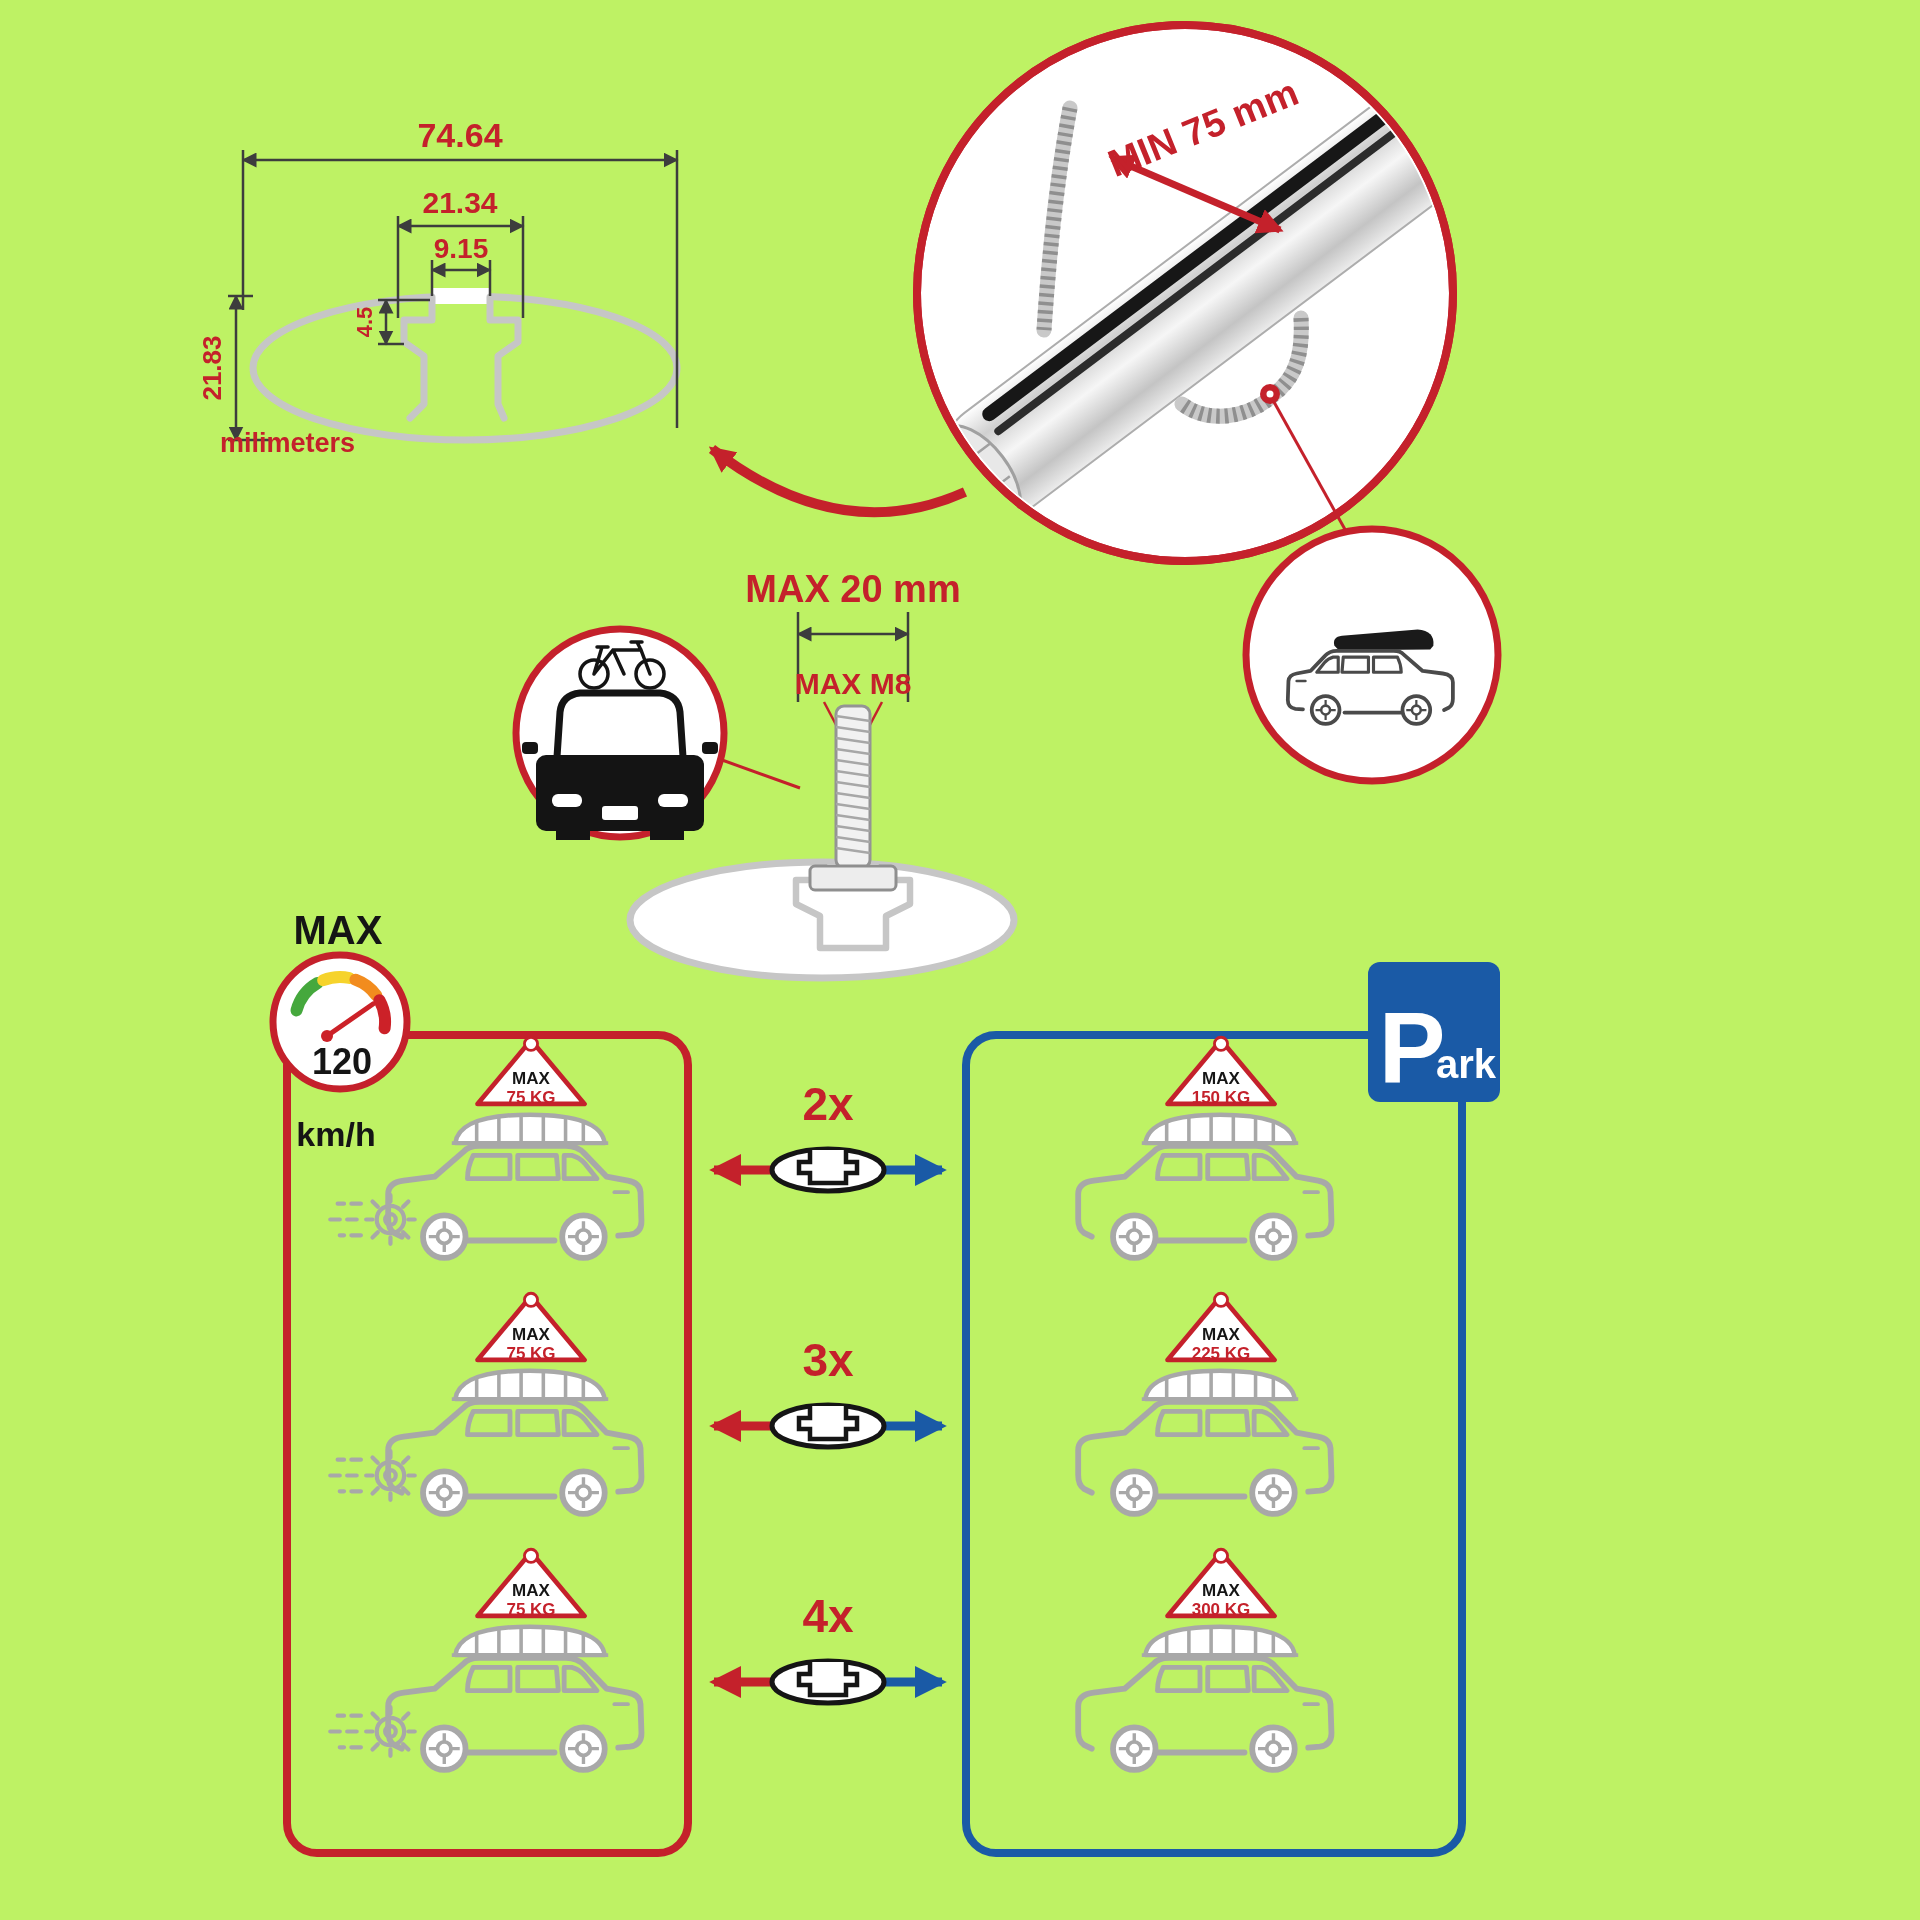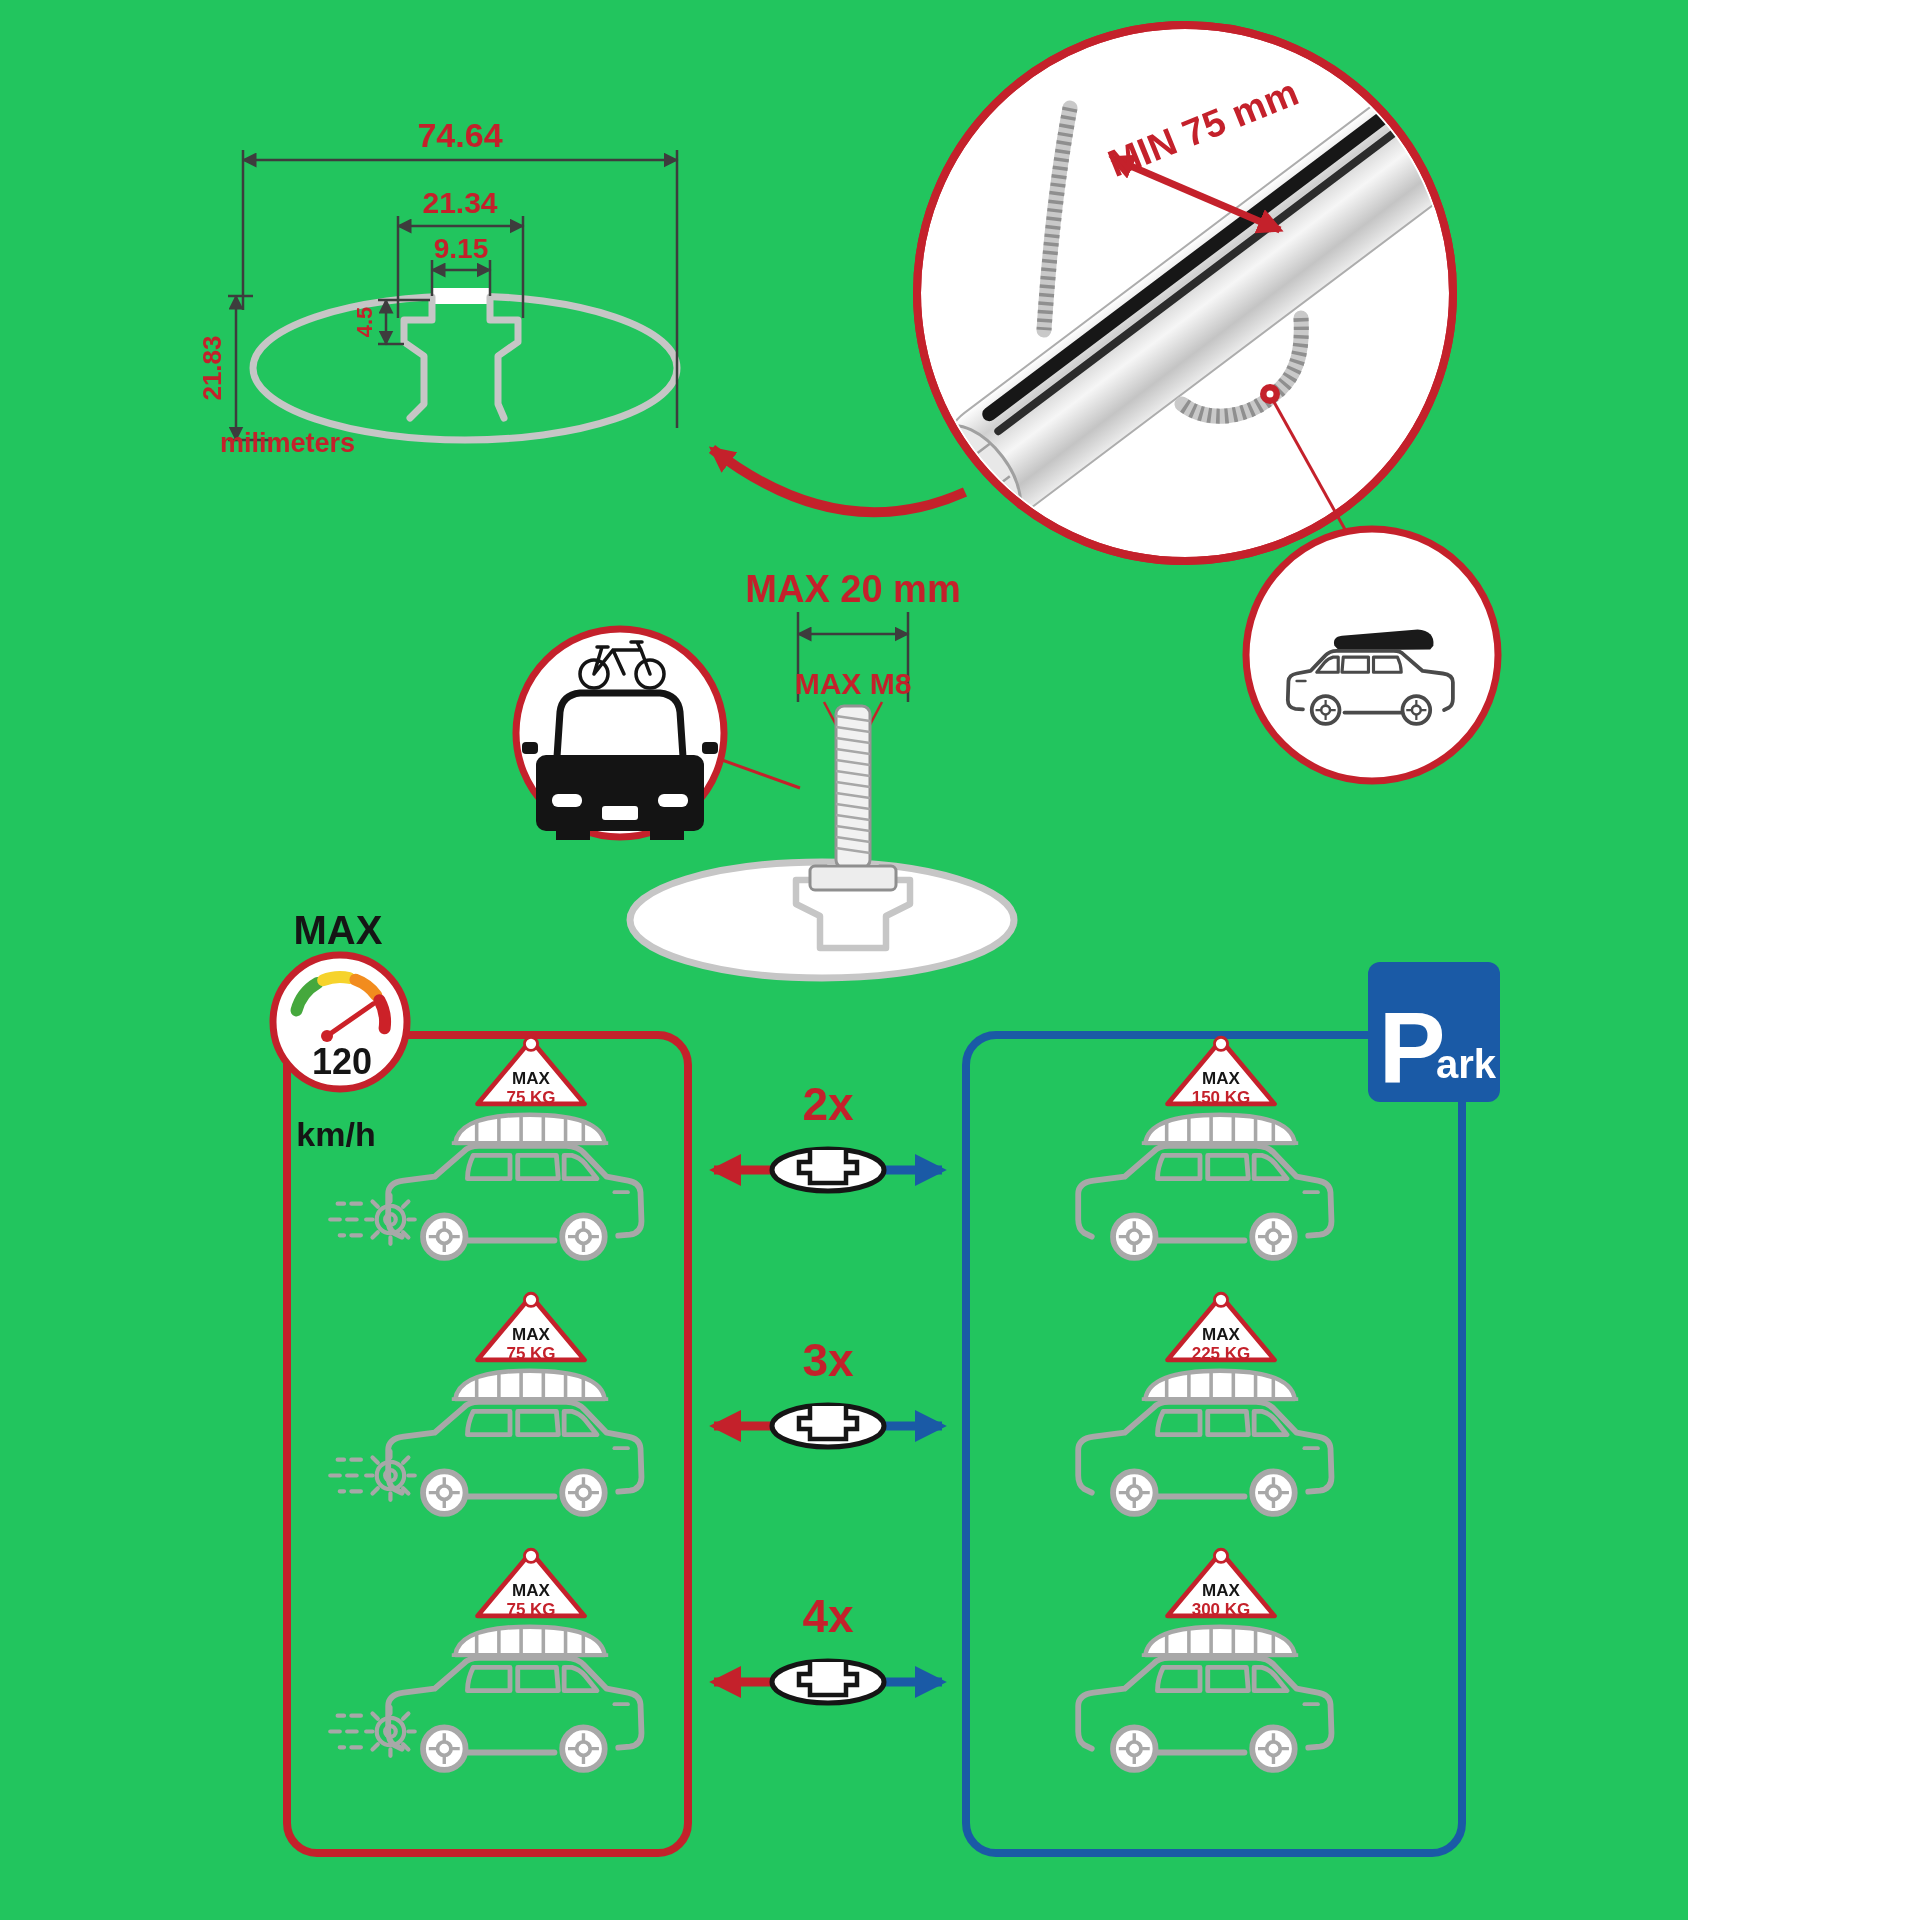--- a/index.html
+++ b/index.html
@@ -1,17 +1,17 @@
 <!DOCTYPE html>
 <html><head>
 <meta charset="utf-8">
 <style>
   *{box-sizing:border-box}
   body{margin:0;background:#ffffff}
-  .canvas{position:relative;width:1688px;height:1920px;background:#22c55e;overflow:hidden;
+  .canvas{position:relative;width:1920px;height:1920px;background:#bef264;overflow:hidden;
           font-family:"Liberation Sans","DejaVu Sans",sans-serif}
   svg{display:block}
   text{font-family:"Liberation Sans","DejaVu Sans",sans-serif}
   .dimtxt{fill:#c4212b;font-weight:bold}
   .darktxt{fill:#151515;font-weight:bold}
   .redtxt{fill:#c4212b;font-weight:bold}
   .whitetxt{fill:#ffffff;font-weight:bold}
   .gray{color:#a8a8a8}
   .darkcar{color:#4a4a4a}
 </style>

